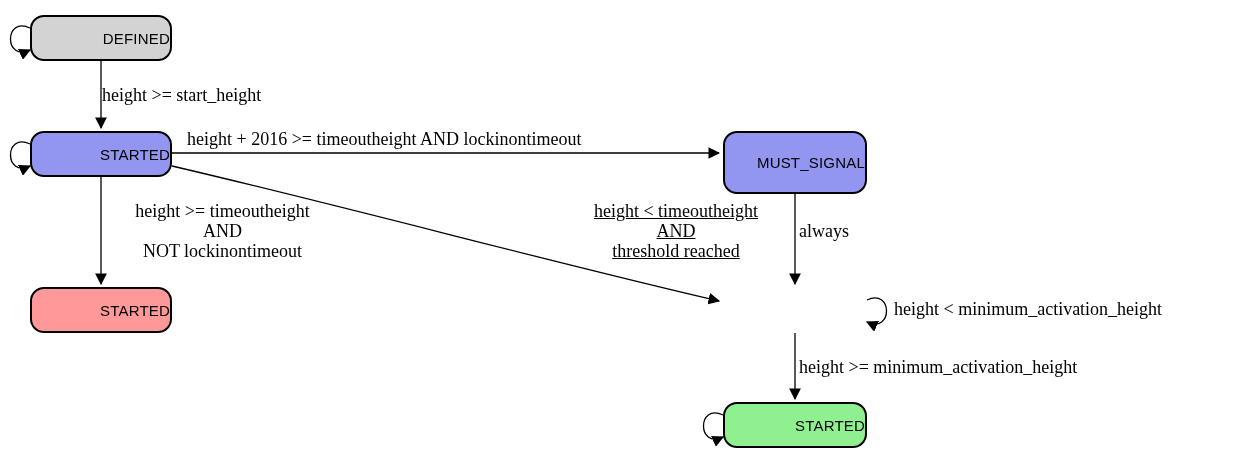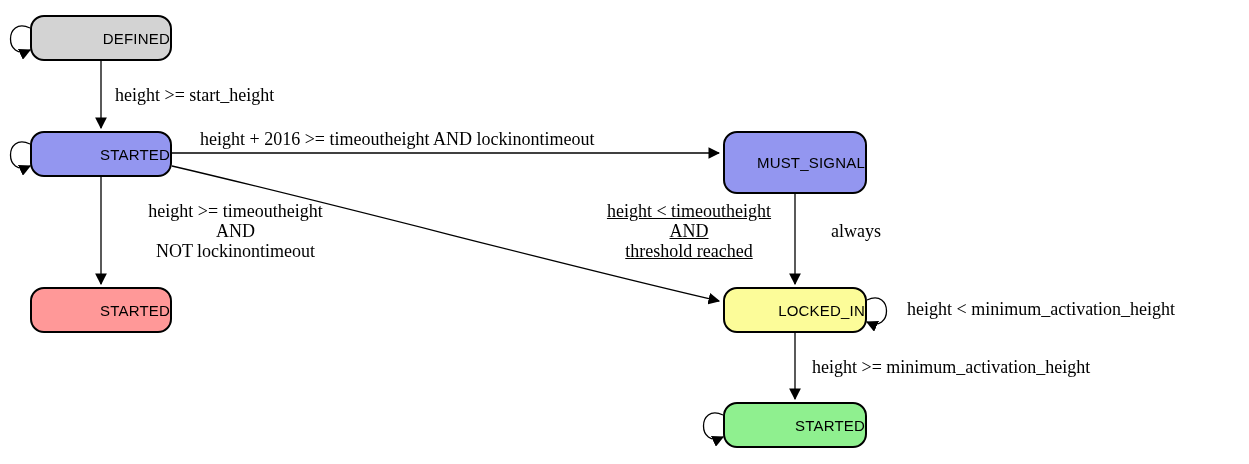--- a/index.html
+++ b/index.html
@@ -20,21 +20,20 @@
     font-size:15px;color:#000;
     letter-spacing:0.2px;
   }
   .edge-label{
     position:absolute;
     font-family:"Liberation Serif", serif;
     font-size:18px;
     color:#000;
     white-space:pre-line;
     line-height:20px;
-    padding-left:13px;
   }
   .edge-label.centered{text-align:center;}
   path.edge{stroke:#000;stroke-width:1.3;fill:none;}
 </style>
 </head>
 <body>
 
 <div id="stage">
 
   <svg id="edge-layer" viewBox="0 0 1249 464" xmlns="http://www.w3.org/2000/svg">
@@ -66,39 +65,36 @@
   </div>
 
   <div class="node" style="left: 723px; top: 131px; width: 144px; height: 63px; background-color: rgb(147, 150, 240);">
     <span>MUST_SIGNAL</span>
   </div>
 
   <div class="node" style="left: 30px; top: 287px; width: 142px; height: 46px; background-color: rgb(255, 152, 152);">
     <span>STARTED</span>
   </div>
 
-  <div class="node" style="left: 723px; top: 287px; width: 144px; height: 46px; background-color: rgb(252, 252, 153);">
-    <span>LOCKED_IN</span>
-  </div>
 
   <div class="node" style="left: 723px; top: 402px; width: 144px; height: 46px; background-color: rgb(143, 240, 143);">
     <span>STARTED</span>
   </div>
 
   <div class="edge-label" style="left:102px;top:85px;">height &gt;= start_height</div>
 
   <div class="edge-label" style="left:187px;top:129px;">height + 2016 &gt;= timeoutheight AND lockinontimeout</div>
 
   <div class="edge-label centered" style="left:105px;top:201px;width:235px;">height &gt;= timeoutheight
 AND
 NOT lockinontimeout</div>
 
   <div class="edge-label centered" style="left:558px;top:201px;width:236px;text-decoration:underline;">height &lt; timeoutheight
 AND
 threshold reached</div>
 
-  <div class="edge-label" style="left:818px;top:221px;">always</div>
+  <div class="edge-label" style="left:799px;top:221px;">always</div>
 
   <div class="edge-label" style="left:894px;top:299px;">height &lt; minimum_activation_height</div>
 
   <div class="edge-label" style="left:799px;top:357px;">height &gt;= minimum_activation_height</div>
 
 </div>
 
 </body></html>

